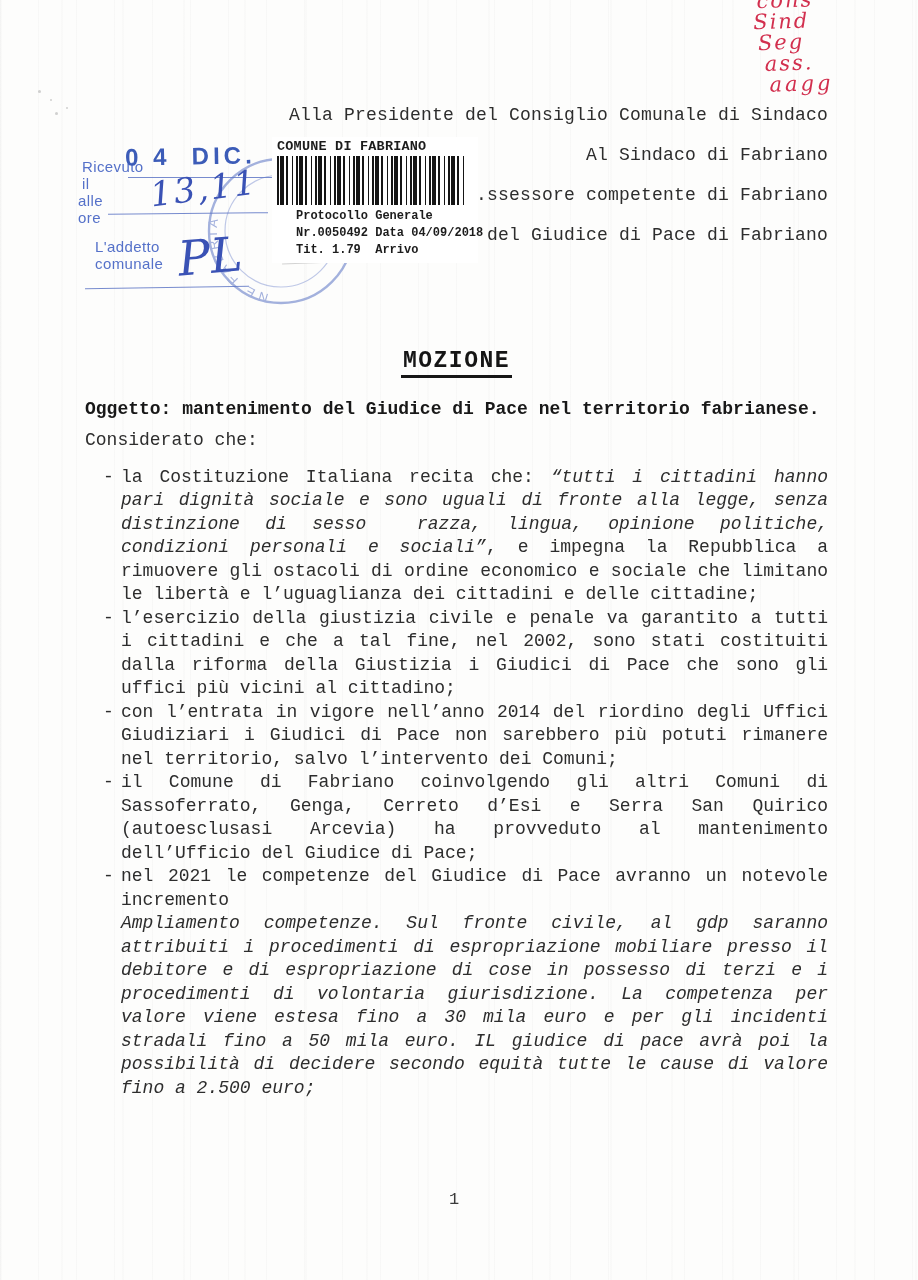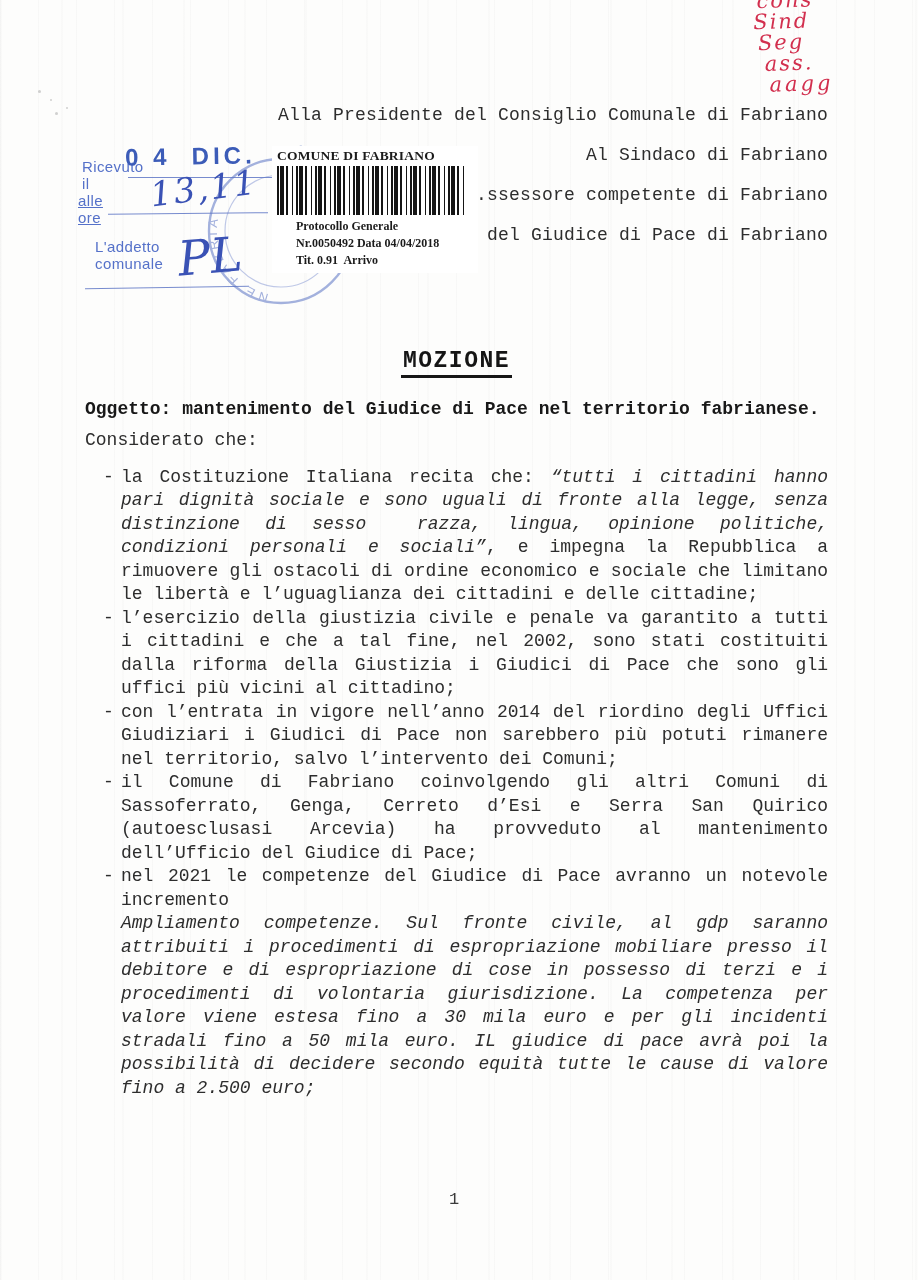--- a/index.html
+++ b/index.html
@@ -48,21 +48,21 @@
   .stamp-line{position:absolute; height:0; border-top:1.6px solid #5f77c5; opacity:.85;}
   .hand{font-family:"DejaVu Serif", serif; font-style:italic; color:#3a52b5;}
   .hand-time{position:absolute; left:150px; top:168px; font-size:34px; transform:rotate(-7deg); letter-spacing:2px;}
   .hand-sig{position:absolute; left:178px; top:228px; font-size:48px; transform:rotate(-5deg);}
   
   .round-stamp{position:absolute; left:196px; top:146px; z-index:2; opacity:.55;}
   
   .protocol-label{
     position:absolute; left:272px; top:137px; width:198px; z-index:5;
     background:#fff; padding:2px 3px 4px 5px;
-    font-family:Liberation Serif, serif; color:#1c1c1c;margin-top:9px;
+    font-family:Liberation Mono, monospace; color:#1c1c1c;
   }
   .label-muni{font-size:13.5px; font-weight:bold; letter-spacing:.2px; white-space:nowrap;}
   .barcode{
     height:49px; margin:2px 0 3px 0; width:189px;
     background:repeating-linear-gradient(90deg,
       #151515 0 2px, #fff 2px 3px,
       #151515 3px 7px, #fff 7px 9px,
       #151515 9px 11px, #fff 11px 15px,
       #151515 15px 16px, #fff 16px 19px);
   }
@@ -96,57 +96,57 @@
 
   <div class="red-notes">
       <div class="red-note-line">cons</div>
       <div class="red-note-line">Sind</div>
       <div class="red-note-line">Seg</div>
       <div class="red-note-line">ass.</div>
       <div class="red-note-line">aagg</div>
     </div>
 
   <div class="recipients">
-      <div class="recipient-line">Alla Presidente del Consiglio Comunale di Fabriano</div>
+      <div class="recipient-line">Alla Presidente del Consiglio Comunale di Sindaco</div>
       <div class="recipient-line">Al Sindaco di Fabriano</div>
       <div class="recipient-line">.ssessore competente di Fabriano</div>
       <div class="recipient-line">e p.c. all’Ufficio del Giudice di Pace di Fabriano</div>
     </div>
 
   <svg class="round-stamp" width="170" height="170" viewBox="0 0 170 170">
     <circle cx="85" cy="85" r="72" fill="none" stroke="#5b74c4" stroke-width="2.4"></circle>
     <circle cx="85" cy="85" r="56" fill="none" stroke="#5b74c4" stroke-width="1.2" opacity=".7"></circle>
     <defs>
         <path id="arcpath" d="M 85 149 A 64 64 0 0 1 85 21"></path>
       </defs>
     <text font-family="Liberation Sans, sans-serif" font-size="13" letter-spacing="4" fill="#5b74c4">
       <textPath href="#arcpath" startOffset="12">NE  FABRIA</textPath>
     </text>
   </svg>
 
   <div class="stamp-block">
     <div class="stamp-label" style="left:82px;top:158px;">Ricevuto il</div>
     <div class="stamp-date">0 4  DIC.  20</div>
     <div class="stamp-line" style="left:128px;top:177px;width:144px;"></div>
-    <div class="stamp-label" style="left:78px;top:192px;text-decoration:underline;">alle ore</div>
+    <div class="stamp-label" style="left:78px;top:192px;">alle ore</div>
     <div class="hand hand-time">13,11</div>
     <div class="stamp-line" style="left:108px;top:213px;width:160px;transform:rotate(-.6deg);"></div>
     <div class="stamp-label" style="left:95px;top:238px;">L'addetto comunale</div>
     <div class="hand hand-sig">PL</div>
     <div class="stamp-line" style="left:85px;top:287px;width:164px;transform:rotate(-.8deg);"></div>
   </div>
 
   <div class="faint-line" style="left:282px;top:260px;width:186px;transform:rotate(-2.2deg);"></div>
 
   <div class="protocol-label">
     <div class="label-muni">COMUNE DI FABRIANO</div>
     <div class="barcode"></div>
     <div class="label-row">Protocollo Generale</div>
-    <div class="label-row">Nr.0050492 Data 04/04/2018</div>
-    <div class="label-row">Tit. 0.91  Arrivo</div>
+    <div class="label-row">Nr.0050492 Data 04/09/2018</div>
+    <div class="label-row">Tit. 1.79  Arrivo</div>
   </div>
 
   <div class="content">
     <div class="title-wrap">
       <span class="doc-title">MOZIONE</span>
     </div>
     <p class="subject">Oggetto: mantenimento del Giudice di Pace nel territorio fabrianese.</p>
     <p class="intro">Considerato che:</p>
     <div>
         <div class="bullet"><span class="marker">-</span><span>la Costituzione Italiana recita che: </span><em>“tutti i cittadini hanno pari dignità sociale e sono uguali di fronte alla legge, senza distinzione di sesso&nbsp; razza, lingua, opinione politiche, condizioni personali e sociali”</em><span>, e impegna la Repubblica a rimuovere gli ostacoli di ordine economico e sociale che limitano le libertà e l’uguaglianza dei cittadini e delle cittadine;</span></div>

